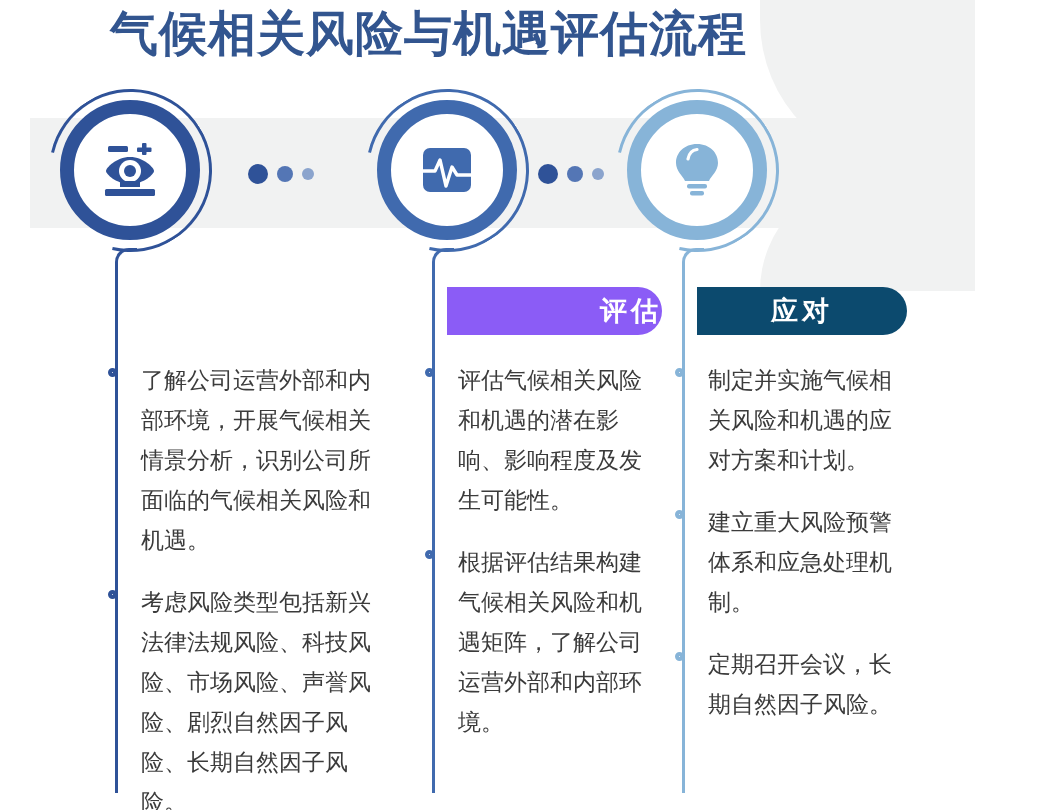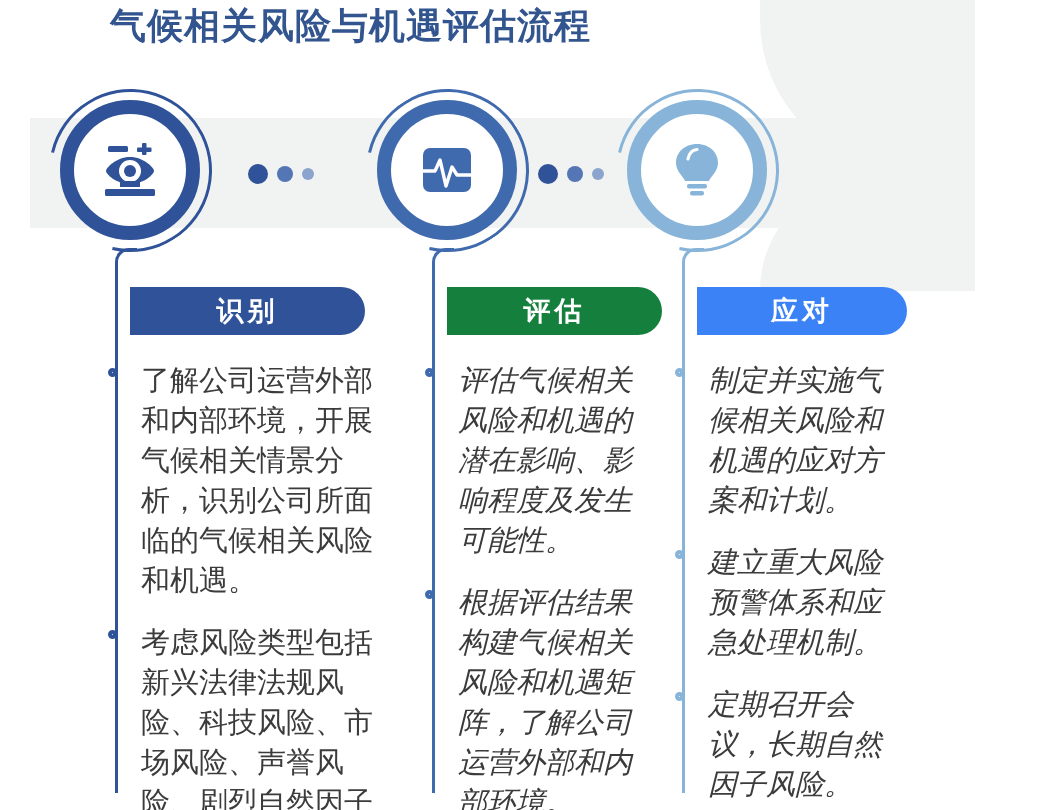--- a/index.html
+++ b/index.html
@@ -28,21 +28,21 @@
     border-top-left-radius:0;
   }
   #bg-round-bottom{
     left:760px;top:176px;width:215px;height:115px;
     border-top-left-radius:150px;
   }
 
   
   #title{
     position:absolute;left:110px;top:2px;
-    font-size:36px;font-weight:bold;color:#32558f;
+    font-size:48px;font-weight:bold;color:#32558f;
     letter-spacing:1px;
     z-index:5;white-space:nowrap;
   }
 
   
   .col{position:absolute;top:0;height:810px;z-index:3;}
   #col-1{left:55px;width:340px;}
   #col-2{left:372px;width:300px;}
   #col-3{left:622px;width:300px;}
 
@@ -98,40 +98,40 @@
   
   .pill{
     position:absolute;left:75px;top:287px;
     height:48px;
     border-top-right-radius:24px;border-bottom-right-radius:24px;
     display:flex;align-items:center;justify-content:center;
     color:#ffffff;font-size:27px;font-weight:bold;letter-spacing:4px;
     z-index:4;
   }
   .pill-1{width:235px;background:#2f5298;}
-  .pill-2{width:215px;background:#15803d;}
-  .pill-3{width:210px;background:#3b82f6;}
+  .pill-2{width:215px;background:#8b5cf6;justify-content:flex-end;}
+  .pill-3{width:210px;background:#0c4a6e;}
 
   
   .bullets{position:absolute;left:50px;top:360px;width:270px;z-index:4;}
   .bullet{position:relative;padding-left:36px;margin-bottom:22px;}
   .bullet-dot{
     position:absolute;left:3px;top:8px;
     width:9px;height:9px;border-radius:50%;
     background:#ffffff;
     box-sizing:border-box;
   }
   .bullet-dot.b1{border:4px solid #2f5298;}
   .bullet-dot.b2{border:4px solid #406aae;}
   .bullet-dot.b3{border:4px solid #87b4d8;}
   .bullet-text{
-    font-size:29px;line-height:40px;color:#3b3b3b;
+    font-size:23px;line-height:40px;color:#3b3b3b;
     font-family:"DejaVu Sans","Liberation Sans",sans-serif;
   }
-  #col-2 .bullets,#col-3 .bullets{width:230px;font-style:italic;}
+  #col-2 .bullets,#col-3 .bullets{width:230px;}
 
   svg{display:block;}
 </style>
 </head>
 <body>
 
 <div id="stage">
 
   <div class="bg-blob" id="bg-band"></div>
   <div class="bg-blob" id="bg-round-top"></div>
@@ -154,23 +154,20 @@
             <path d="M30 16 C16 16 6 27 6 30 C6 33 16 43 30 43 C44 43 54 33 54 30 C54 27 44 16 30 16 Z" fill="#2f5298"></path>
             <circle cx="30" cy="30" r="11" fill="#ffffff"></circle>
             <circle cx="30" cy="30" r="6" fill="#2f5298"></circle>
             <rect x="20" y="40" width="20" height="6" fill="#2f5298"></rect>
             <rect x="5" y="48" width="50" height="7" rx="1.5" fill="#2f5298"></rect>
           </svg>
         </span>
       </div>
     </div>
 
-    <div class="pill pill-1">
-      <span>识别</span>
-    </div>
 
     <div class="bullets">
       <div class="bullet">
         <span class="bullet-dot b1"></span>
         <div class="bullet-text">了解公司运营外部和内部环境，开展气候相关情景分析，识别公司所面临的气候相关风险和机遇。</div>
       </div>
       <div class="bullet">
         <span class="bullet-dot b1"></span>
         <div class="bullet-text">考虑风险类型包括新兴法律法规风险、科技风险、市场风险、声誉风险、剧烈自然因子风险、长期自然因子风险。</div>
       </div>

